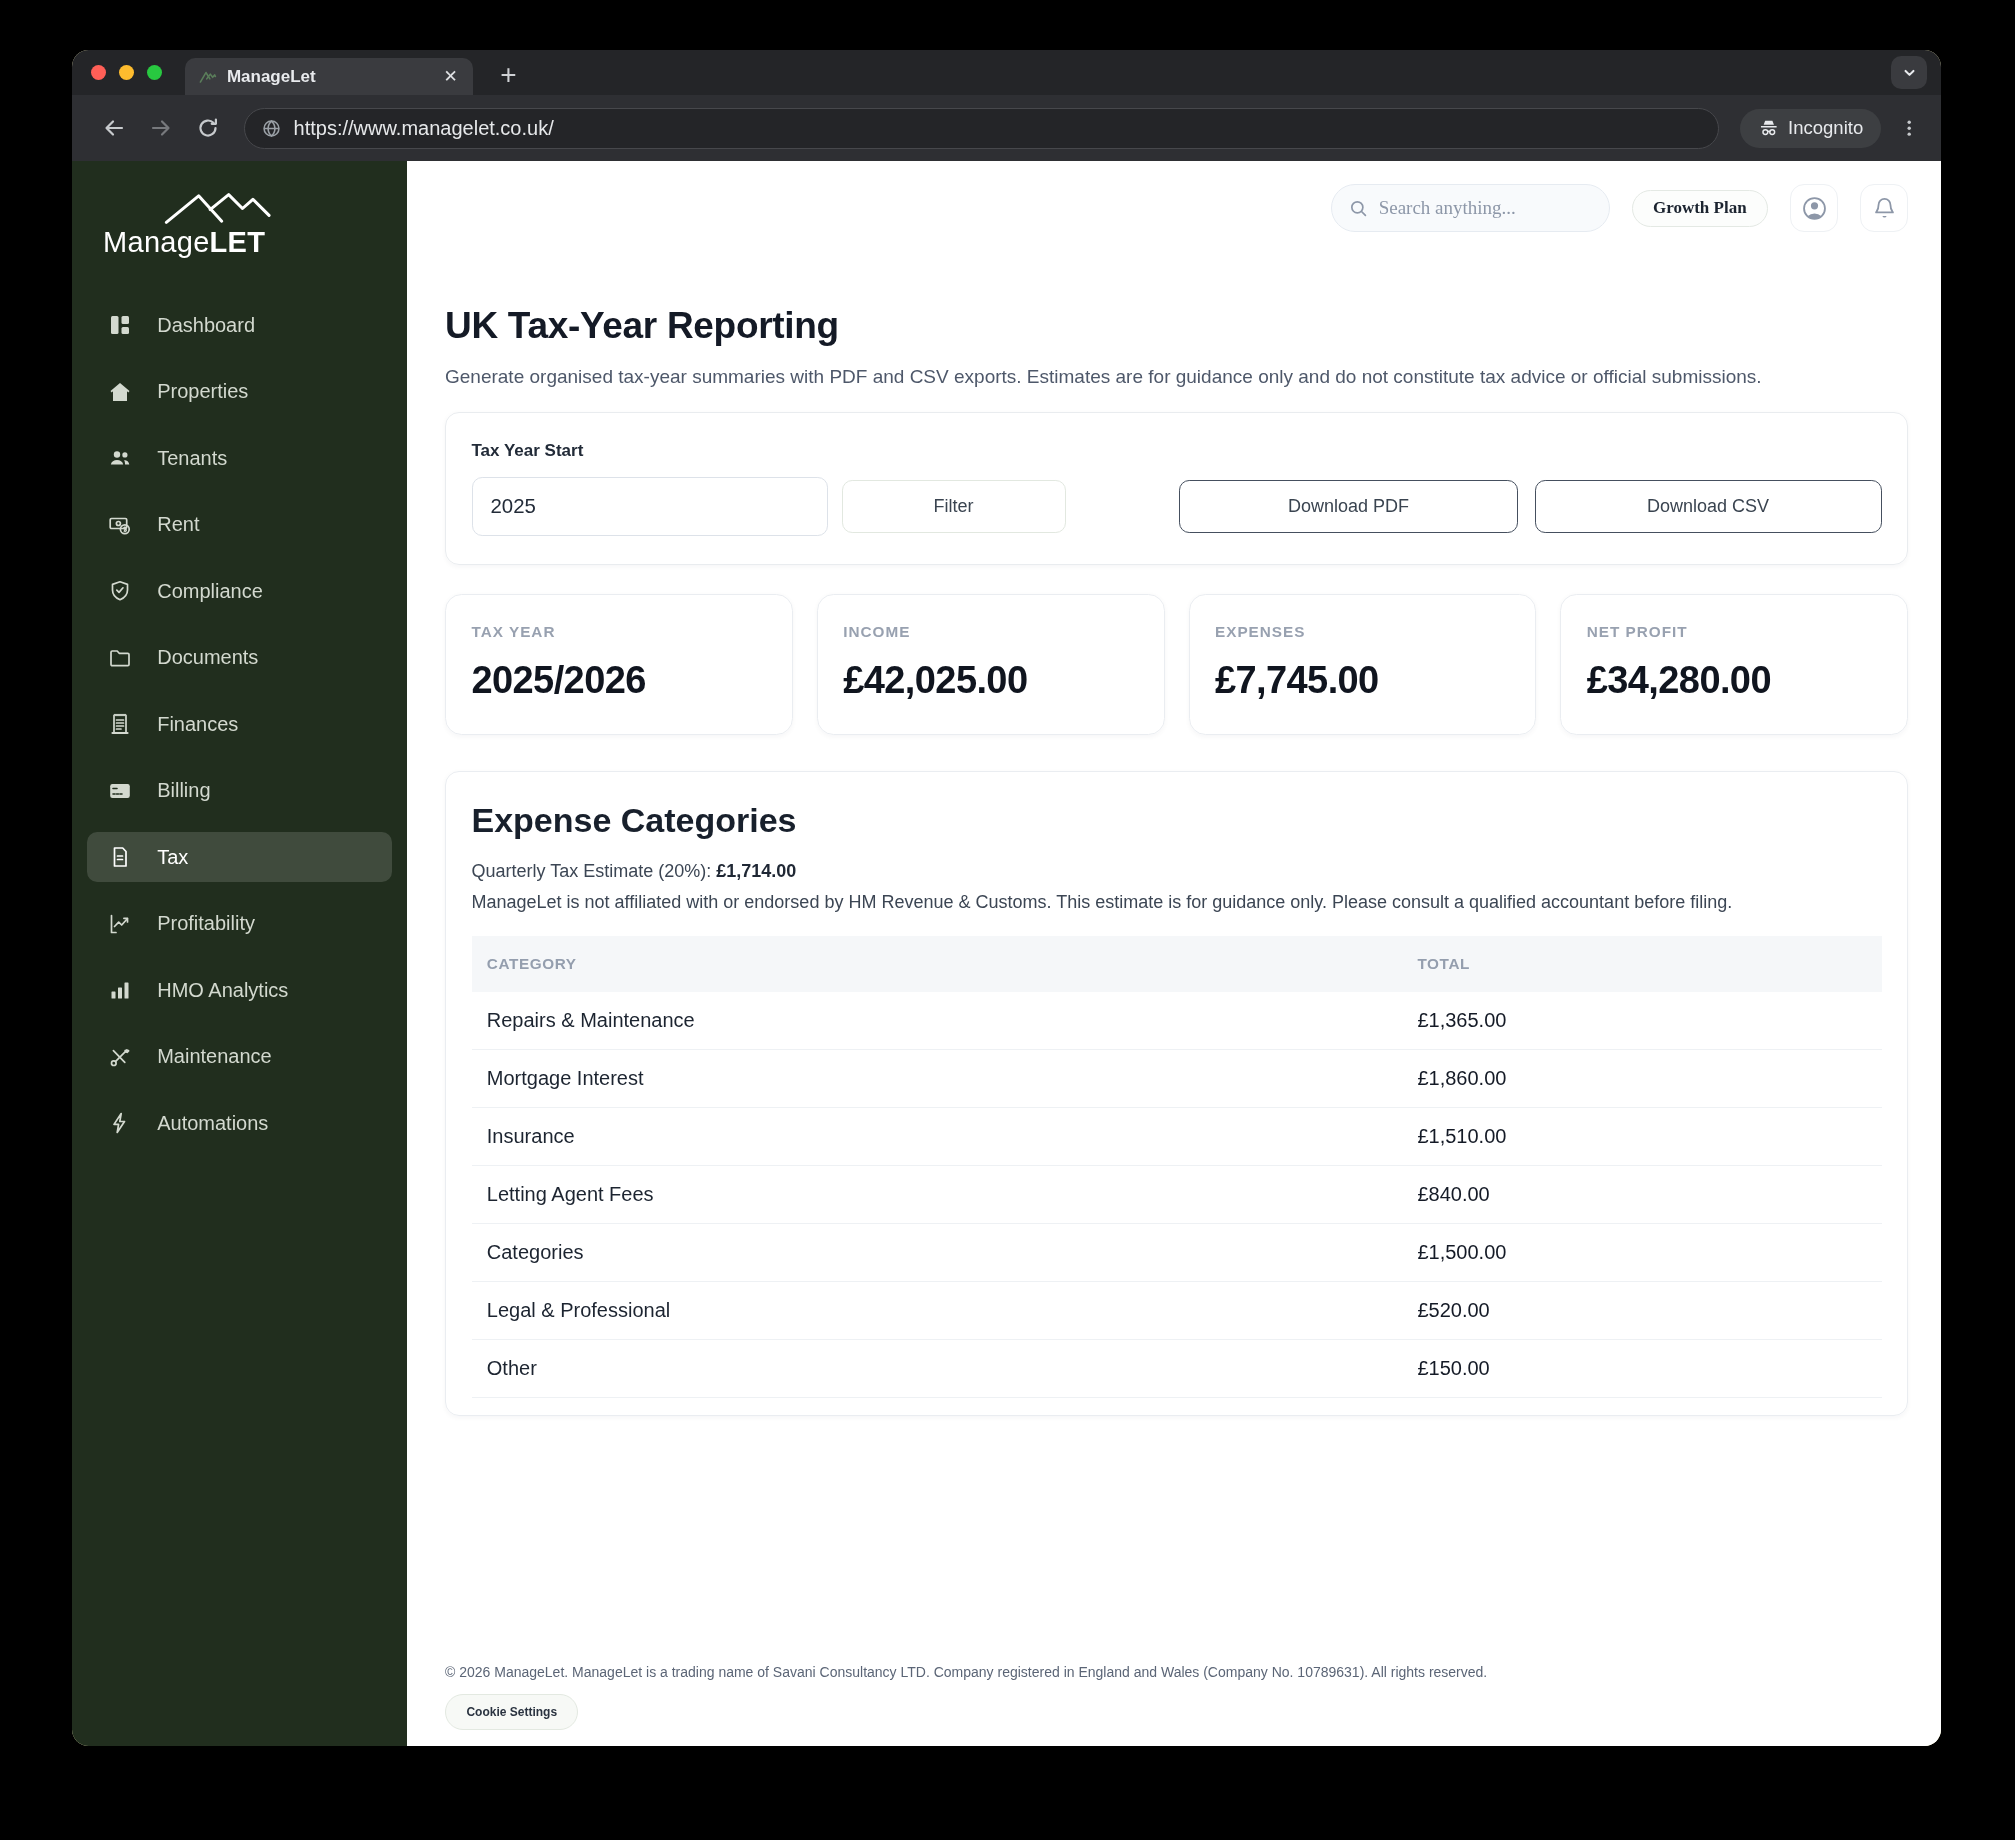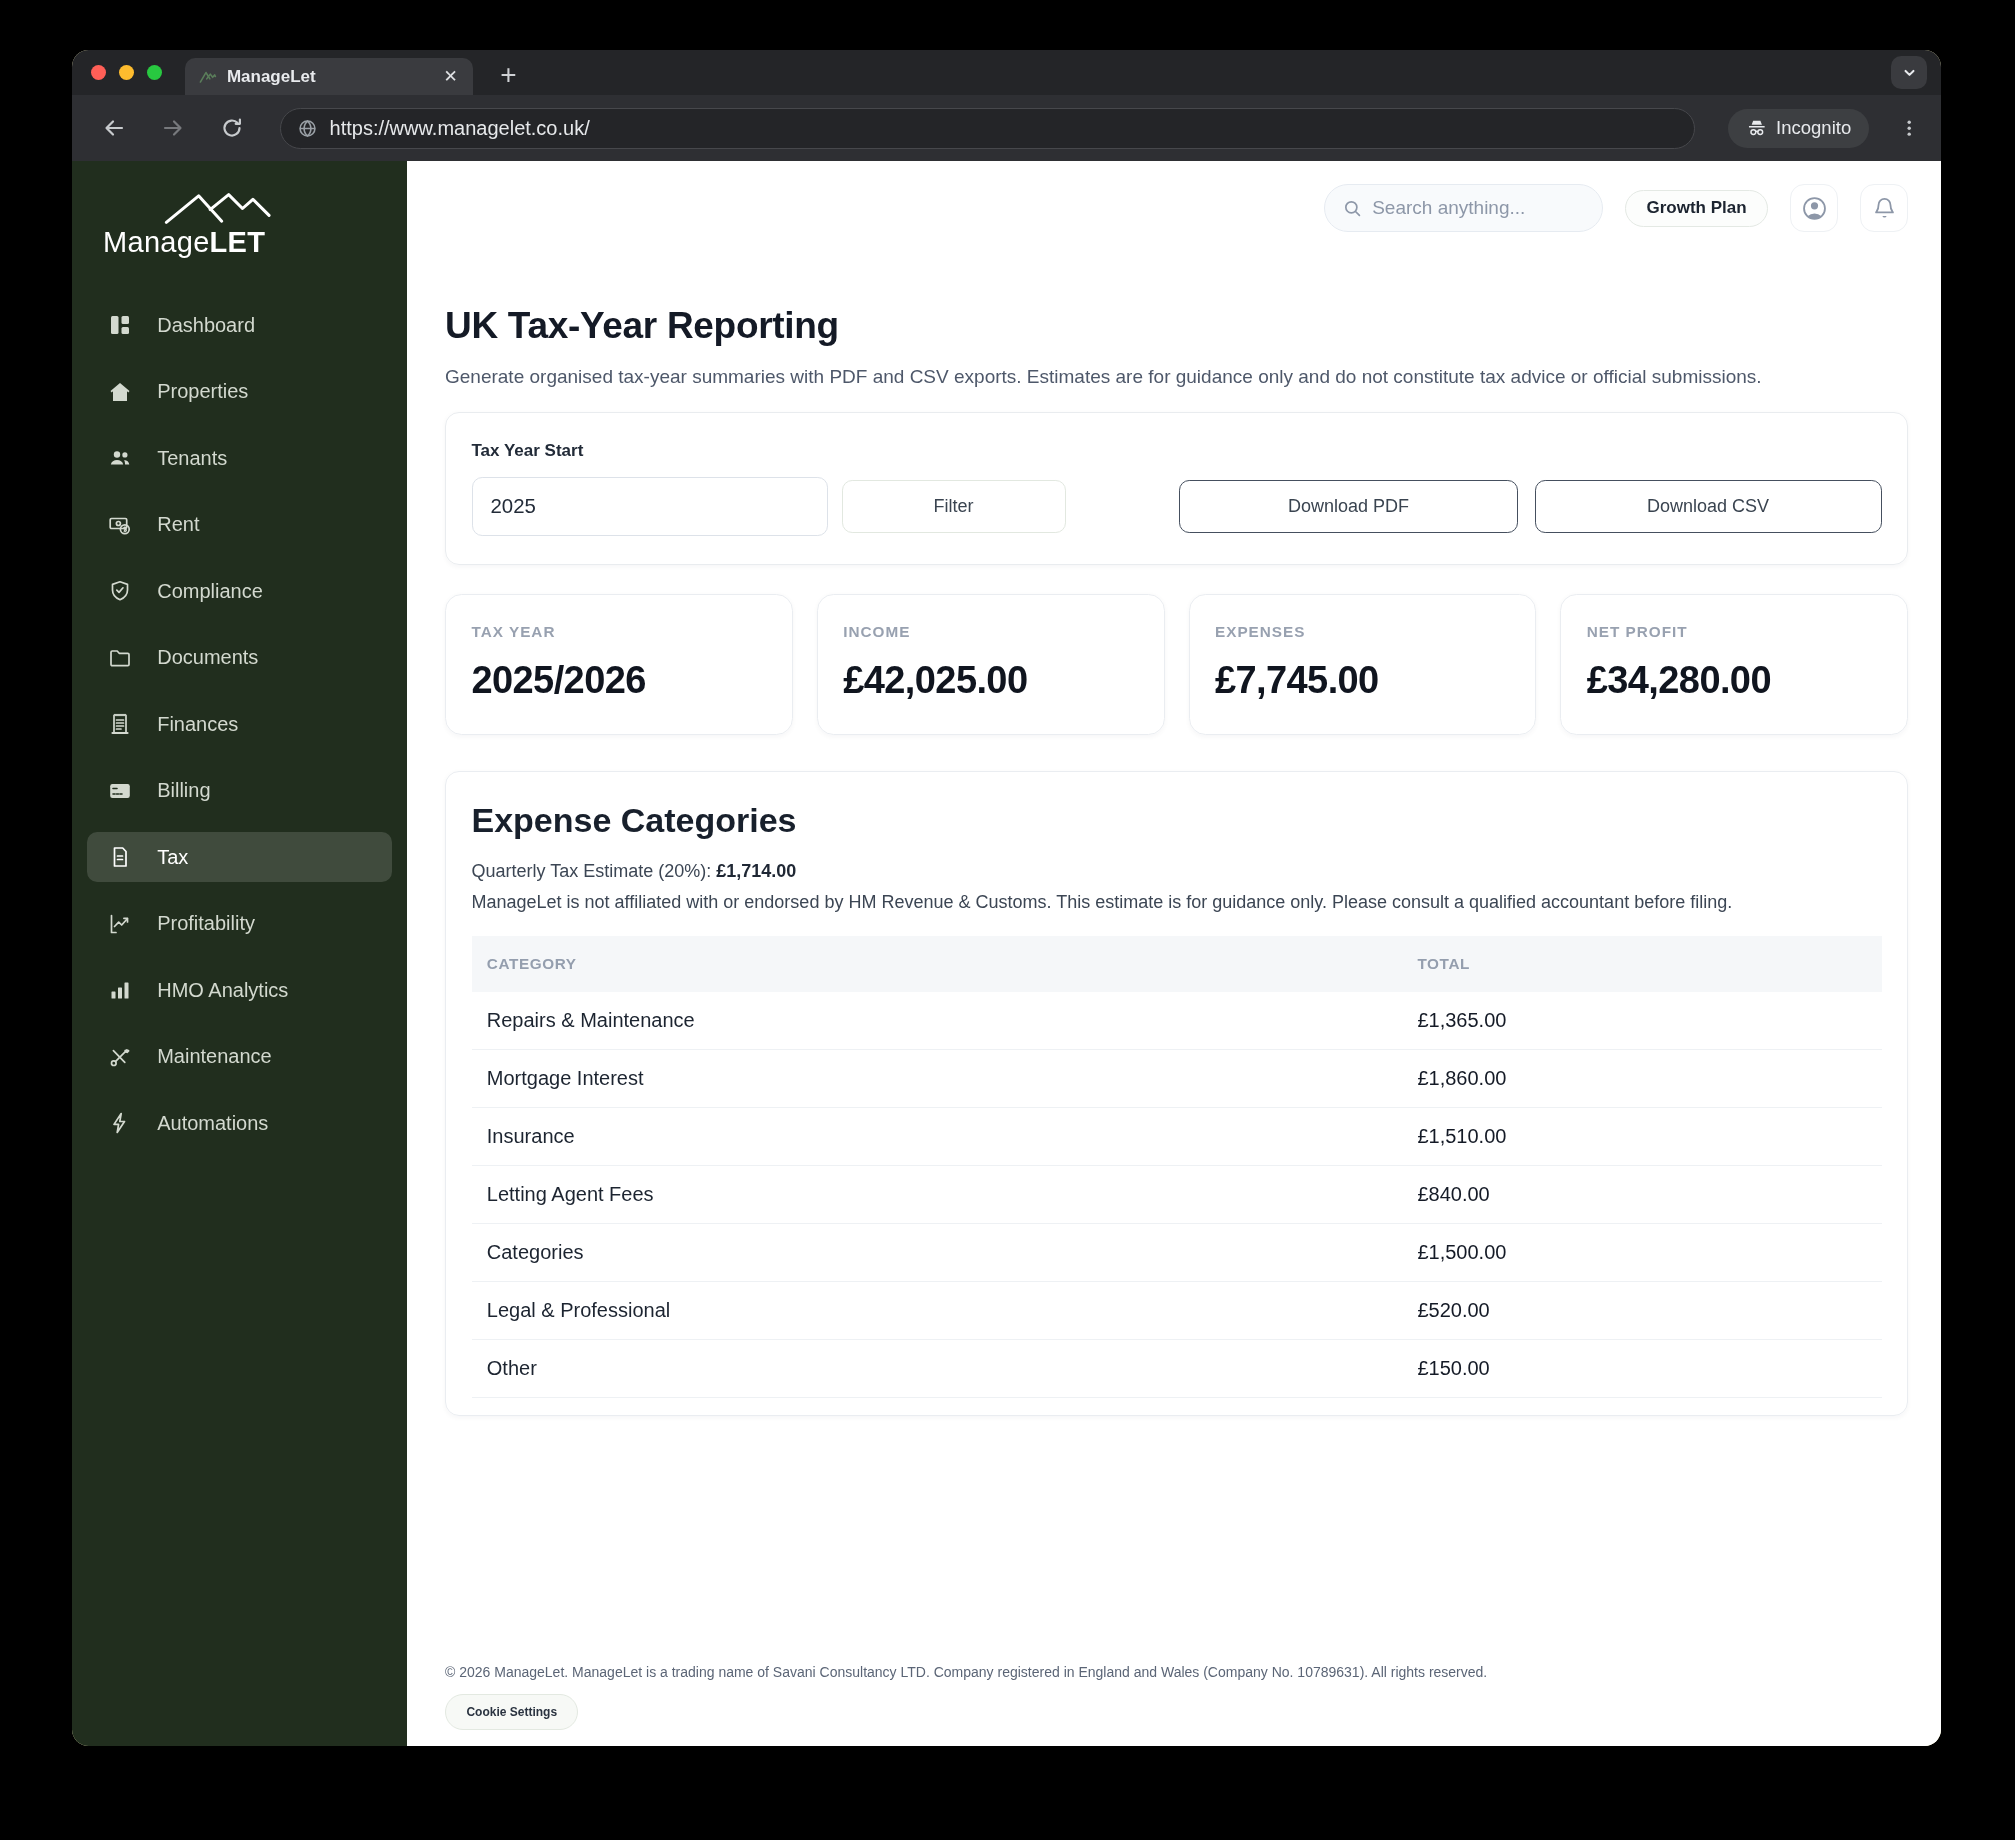--- a/index.html
+++ b/index.html
@@ -25,21 +25,21 @@
   .tab-title { color:#e8eaed; font-size:17px; font-weight:600; flex:1; }
   .tab-close { color:#dfe1e4; font-size:17px; line-height:1; padding:2.5px; }
   .newtab { position:absolute; left:420px; bottom:3.8px; color:#cfd1d4; font-size:28px;
             font-weight:300; width:33px; height:33px; display:flex; align-items:center; justify-content:center; }
   .tabchev { position:absolute; right:14px; top:6.4px; width:36px; height:33px; border-radius:10.2px;
              background:#3a3b3f; display:flex; align-items:center; justify-content:center; }
   .tabchev svg { width:19px; height:19px; stroke:#e8eaed; }
 
   
   .toolbar { height:66px; background:#2e2f33; flex:0 0 auto; display:flex; align-items:center;
-             padding:0 18px 0 23px; gap:22px; }
+             padding:0 18px 0 23px; gap:10px; }
   .navbtn { width:37px; height:37px; display:flex; align-items:center; justify-content:center; flex:0 0 auto; }
   .navbtn svg { width:24px; height:24px; }
   .navbtn.back svg  { stroke:#c7cacd; }
   .navbtn.fwd svg   { stroke:#77797d; }
   .navbtn.reload svg{ stroke:#c7cacd; }
   .urlbar { flex:1; height:41px; margin-left:7.6px; background:#242528; border:1.3px solid #47484c;
             border-radius:21.6px; display:flex; align-items:center; padding:0 16.5px; gap:11.5px; }
   .urlbar svg { width:21px; height:21px; stroke:#9aa0a6; flex:0 0 auto; }
   .url-text { color:#e6e8ea; font-size:20px; }
   .incog { height:39px; margin-left:10.2px; background:#3d3f42; border-radius:20.4px;
@@ -60,21 +60,21 @@
   .logo-text .lt1 { font-weight:500; }
   .logo-text .lt2 { font-weight:800; }
   .nav-item { display:flex; align-items:center; gap:25.5px; height:50px; margin:0 15.3px 16.5px;
               padding:0 20.4px; border-radius:10.2px; color:#d3d9cf; font-size:20px; cursor:default; }
   .nav-item.active { background:rgba(255,255,255,.14); color:#fff; }
   .nav-icon { width:24px; height:24px; flex:0 0 auto; display:flex; align-items:center; justify-content:center; }
   .nav-icon svg { width:24px; height:24px; }
 
   
   .main { flex:1; background:#fff; padding:21.6px 33px 16.5px 38px; display:flex; flex-direction:column; min-width:0; }
-  .topbar { display:flex; justify-content:flex-end; align-items:center; gap:22px; height:51px; flex:0 0 auto; }
+  .topbar { display:flex; justify-content:flex-end; align-items:center; gap:22px; height:51px; flex:0 0 auto;font-family:Liberation Serif, serif; }
   .search { width:279px; height:48px; background:#f8fafc; border:1.3px solid #e6ebf1; border-radius:24px;
             display:flex; align-items:center; gap:10.2px; padding:0 16.5px; }
   .search svg { width:20.4px; height:20.4px; stroke:#8d97a8; flex:0 0 auto; }
   .search input { border:none; outline:none; background:transparent; font-size:19px; color:#3a4450;
                   width:100%; font-family:inherit; }
   .search input::placeholder { color:#8d97a8; }
   .plan-btn { height:37px; padding:0 20.4px; border-radius:18.5px; border:1.3px solid #e4e9e4;
               background:#fcfdfc; font-size:17px; font-weight:700; color:#1c2430; font-family:inherit; }
   .icon-btn { width:48px; height:48px; border-radius:14px; border:1.3px solid #eef1f4; background:#fff;
               display:flex; align-items:center; justify-content:center; color:#8d97a8; }

